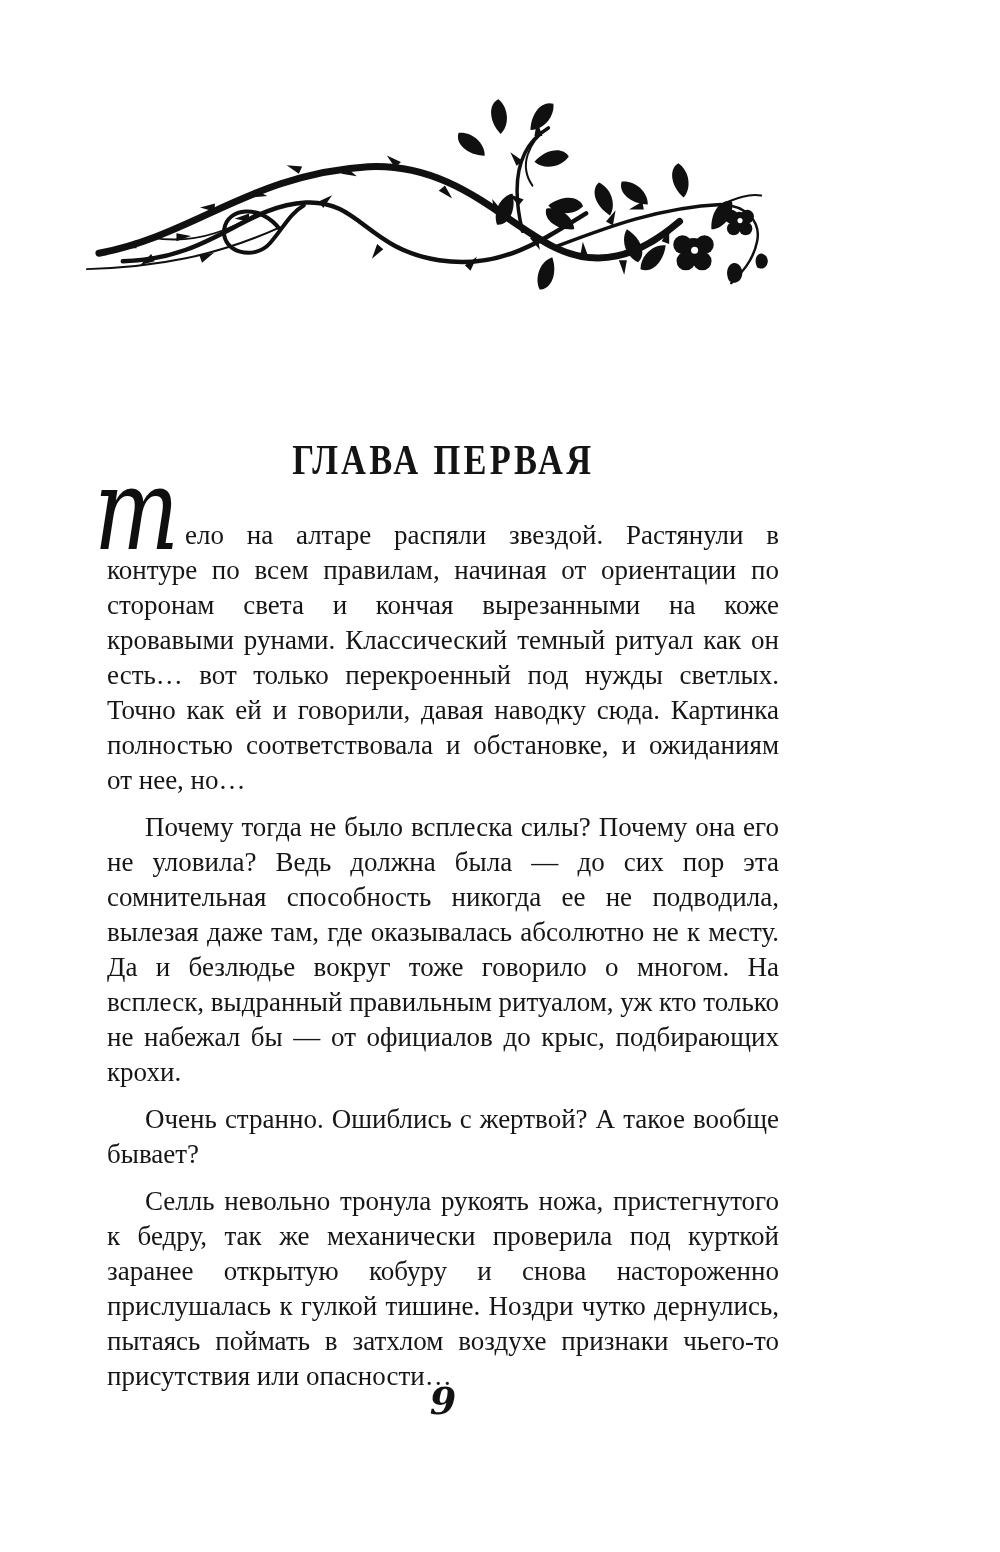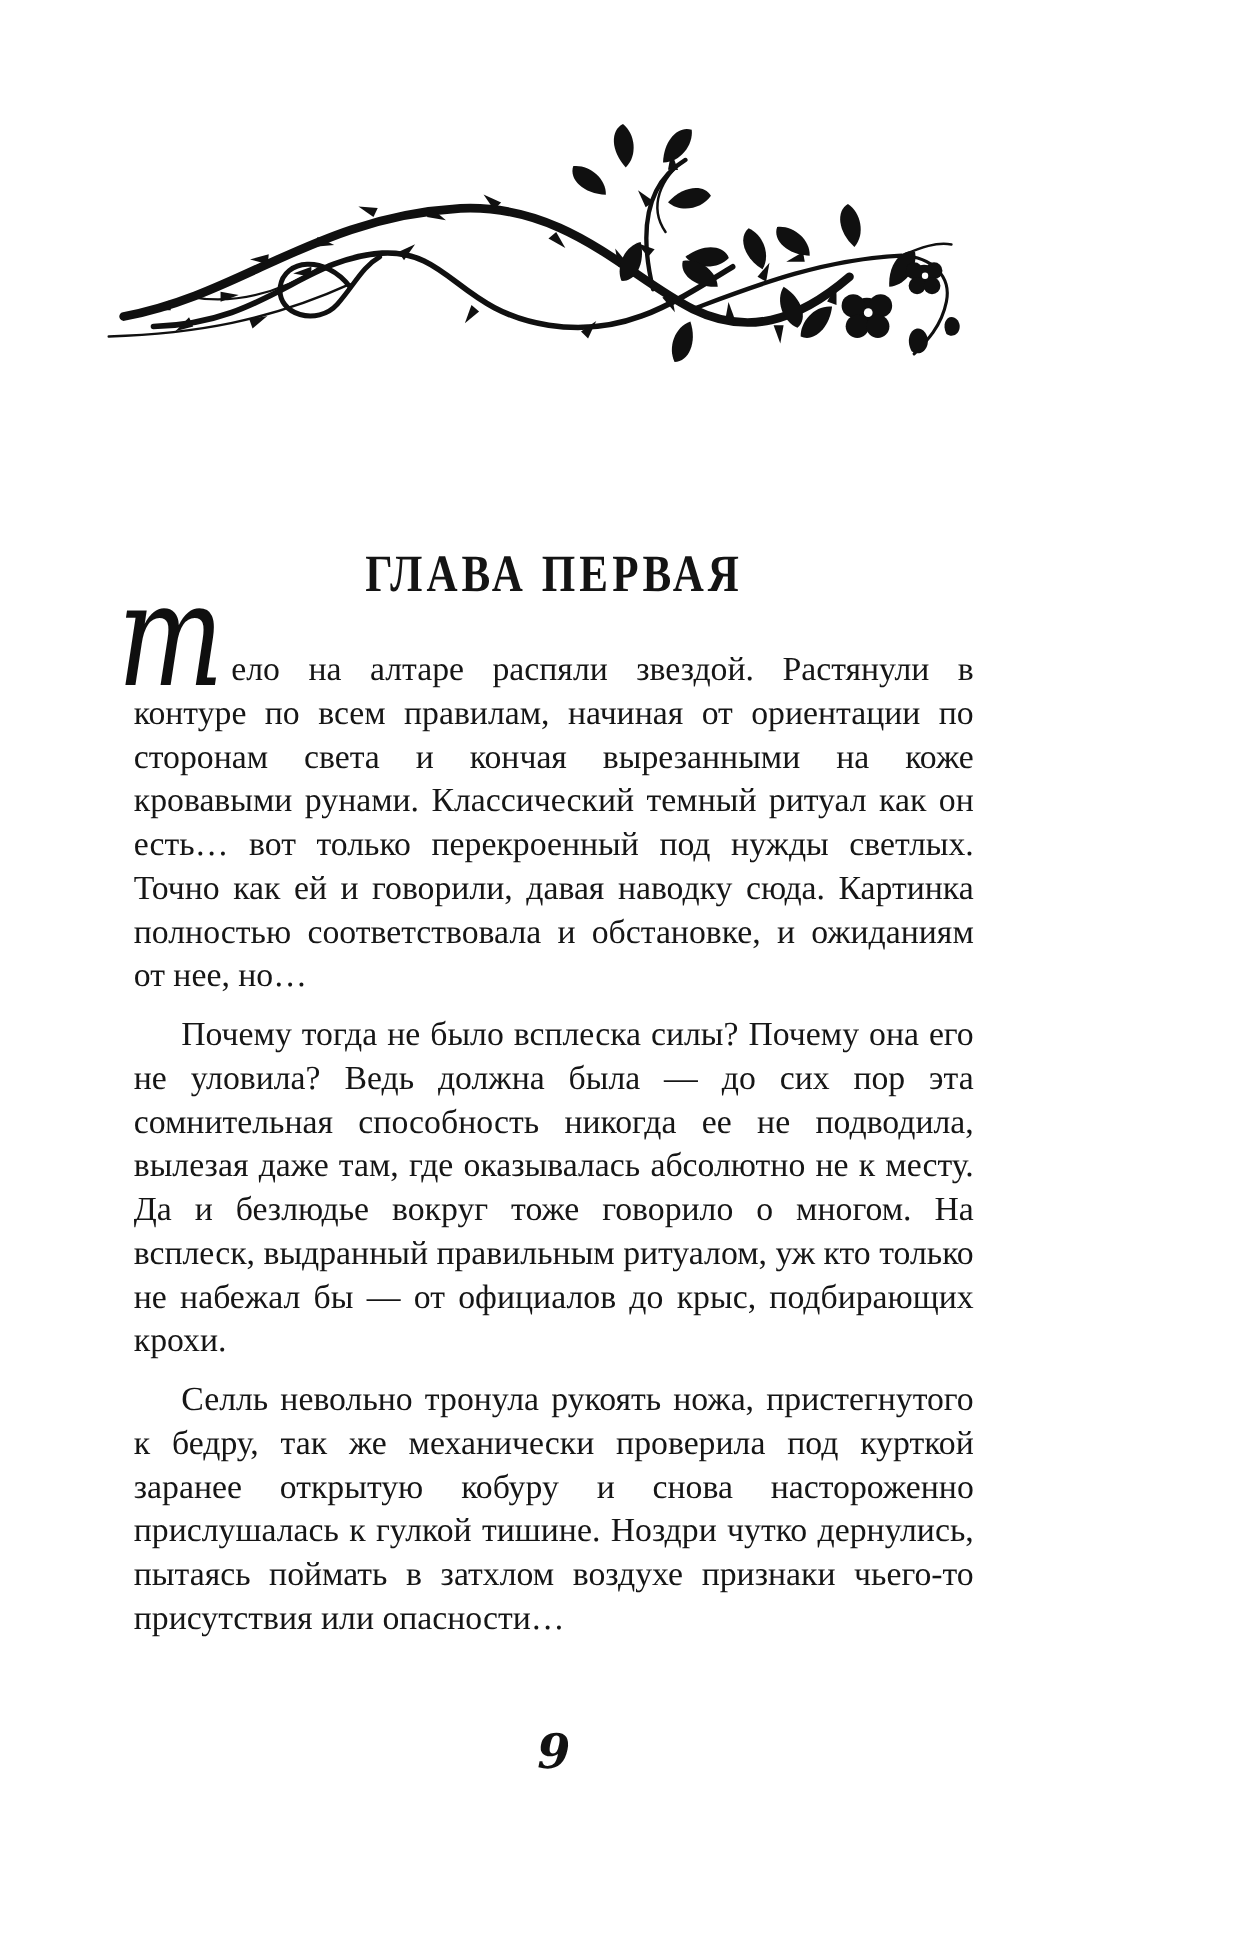--- a/index.html
+++ b/index.html
@@ -127,18 +127,19 @@
 
   <h1 class="chapter-title">
     <span class="title-inner">ГЛАВА ПЕРВАЯ</span>
   </h1>
 
   <span class="drop-cap">Т</span>
 
   <div class="body-text">
     <p class="first">ело на алтаре распяли звездой. Растянули в контуре по всем правилам, начиная от ориентации по сторонам света и кончая вырезанными на коже кровавыми рунами. Классический темный ритуал как он есть… вот только перекроенный под нужды светлых. Точно как ей и говорили, давая наводку сюда. Картинка полностью соответствовала и обстановке, и ожиданиям от нее, но…</p>
     <p>Почему тогда не было всплеска силы? Почему она его не уловила? Ведь должна была — до сих пор эта сомнительная способность никогда ее не подводила, вылезая даже там, где оказывалась абсолютно не к месту. Да и безлюдье вокруг тоже говорило о многом. На всплеск, выдранный правильным ритуалом, уж кто только не набежал бы — от официалов до крыс, подбирающих крохи.</p>
+    <p>Очень странно. Ошиблись с жертвой? А такое вообще бывает?</p>
     <p>Селль невольно тронула рукоять ножа, пристегнутого к бедру, так же механически проверила под курткой заранее открытую кобуру и снова настороженно прислушалась к гулкой тишине. Ноздри чутко дернулись, пытаясь поймать в затхлом воздухе признаки чьего-то присутствия или опасности…</p>
   </div>
 
   <div class="page-number">9</div>
 
 </div>
 
 </body></html>

